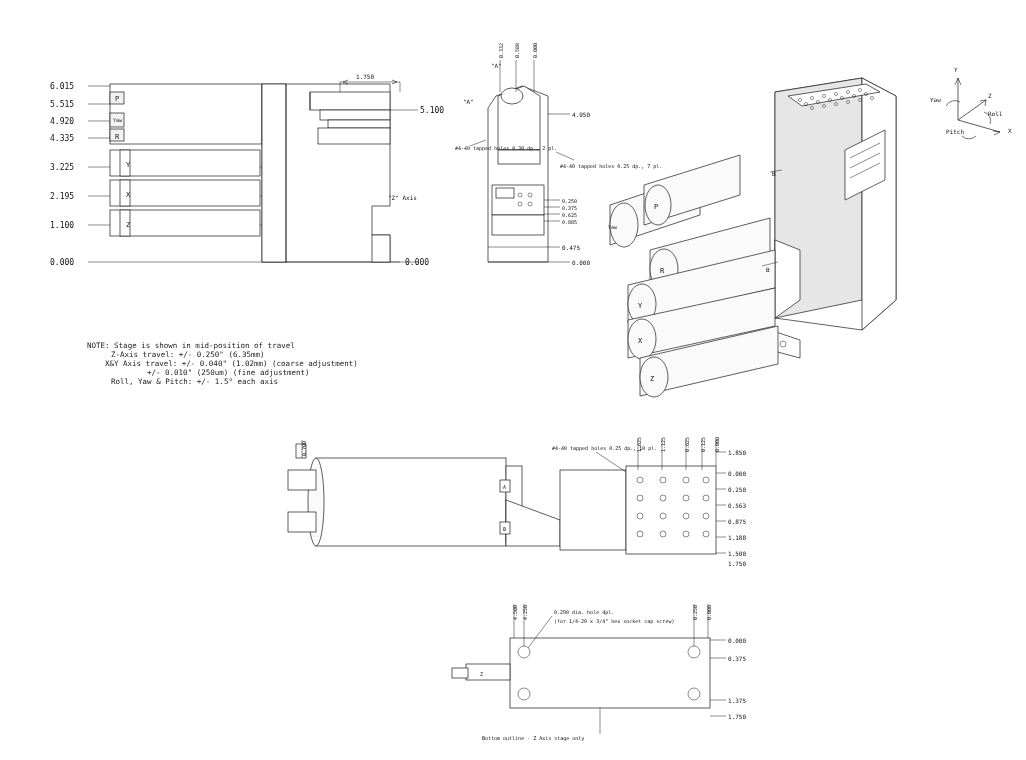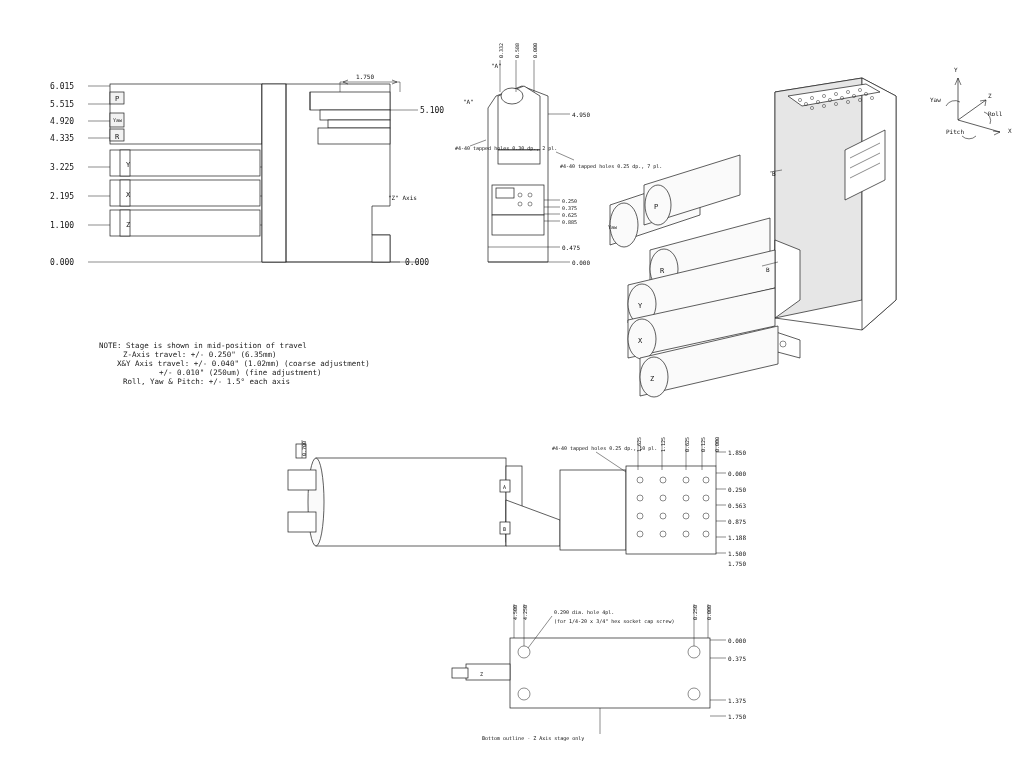--- a/index.html
+++ b/index.html
@@ -329,21 +329,21 @@
     <text class="dimsm" x="728" y="703">1.375</text>
     <text class="dimsm" x="728" y="719">1.750</text>
     <text class="dimxs" x="554" y="614">0.290 dia. hole 4pl.</text>
     <text class="dimxs" x="554" y="623">(for 1/4-20 x 3/4" hex socket cap screw)</text>
     <text class="dimxs" x="480" y="676">Z</text>
     <text class="dimxs" x="482" y="740">Bottom outline - Z Axis stage only</text>
   </g>
 
 </svg>
 
-<div style="position:absolute;left:99px;top:341px;width:330px;">
+<div style="position:absolute;left:87px;top:341px;width:330px;">
   <div class="note">NOTE: Stage is shown in mid-position of travel</div>
   <div class="note" style="padding-left:24px">Z-Axis travel:      +/- 0.250" (6.35mm)</div>
   <div class="note" style="padding-left:18px">X&amp;Y Axis travel:   +/- 0.040" (1.02mm) (coarse adjustment)</div>
   <div class="note" style="padding-left:60px">                   +/- 0.010" (250um) (fine adjustment)</div>
   <div class="note" style="padding-left:24px">Roll, Yaw &amp; Pitch: +/- 1.5° each axis</div>
 </div>
 
 </div>
 
 </body></html>

